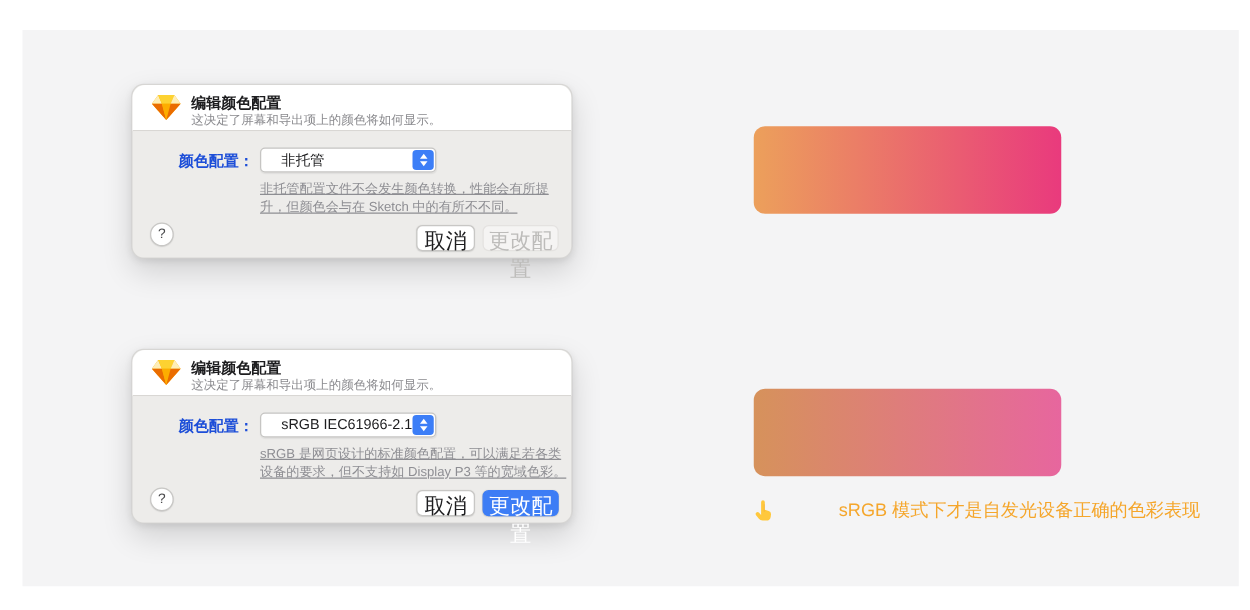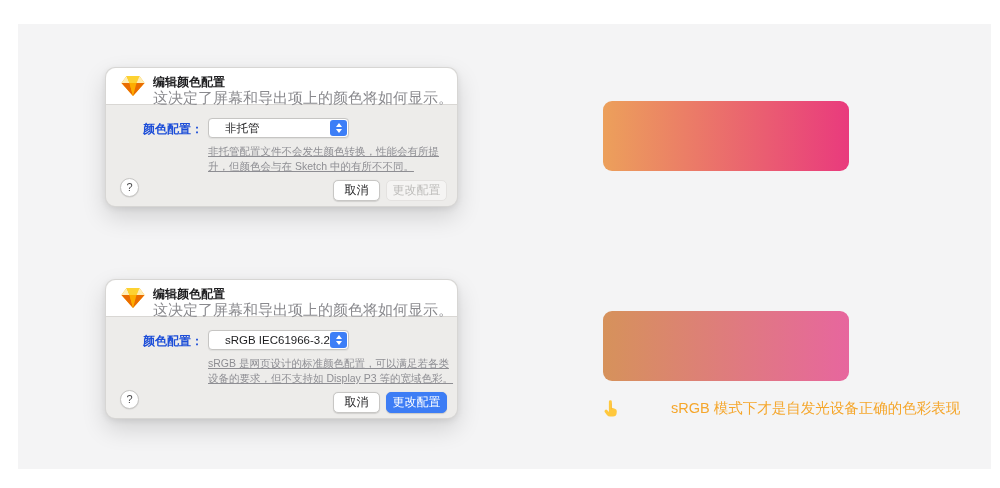--- a/index.html
+++ b/index.html
@@ -11,40 +11,40 @@
   
   .dialog { position:absolute; left:87px; width:353px; height:140px;
     border-radius:10px; background:#edecea; border:1px solid rgba(0,0,0,0.09);
     box-shadow:0 10px 24px rgba(0,0,0,0.14), 0 2px 6px rgba(0,0,0,0.08); }
   .dialog.d1 { top:43px; }
   .dialog.d2 { top:255px; }
   .dlg-header { position:absolute; left:0; top:0; width:100%; height:37px;
     background:#ffffff; border-bottom:1px solid #d9d7d4; border-radius:10px 10px 0 0; }
   .gem { position:absolute; left:15px; top:7px; width:24px; height:22px; }
   .dlg-title { position:absolute; left:47px; top:6px; font-size:12px; font-weight:bold; color:#1d1d1f; }
-  .dlg-subtitle { position:absolute; left:47px; top:21px; font-size:15px; color:#8a8a8e; }
+  .dlg-subtitle { position:absolute; left:47px; top:21px; font-size:10px; color:#8a8a8e; }
   .field-label { position:absolute; left:0px; top:53px; width:97px; text-align:right;
     font-size:12px; font-weight:bold; color:#1d4ed8; }
   .popup { position:absolute; left:102px; top:50px; width:141px; height:20px; background:#ffffff;
     border:1px solid #c6c5c3; border-radius:4px; display:flex; align-items:center;
     padding:0 24px 0 16px; cursor:default; box-shadow:0 0.5px 1px rgba(0,0,0,0.06); }
   .popup-value { font-size:11.5px; color:#1d1d1f; white-space:nowrap; }
   .stepper { position:absolute; right:1px; top:1px; width:17px; height:16px; background:#3c7ef7;
     border-radius:3px; display:flex; flex-direction:column; align-items:center; justify-content:center; gap:2px; }
   .tri-up { width:0; height:0; border-left:3.5px solid transparent; border-right:3.5px solid transparent;
     border-bottom:4px solid #fff; }
   .tri-down { width:0; height:0; border-left:3.5px solid transparent; border-right:3.5px solid transparent;
     border-top:4px solid #fff; }
   .help-text { position:absolute; left:102px; top:76px; width:246px; font-size:10.5px;
     line-height:1.45; color:#8e8e93;text-decoration:underline; }
   .help-btn { position:absolute; left:14px; top:110px; width:19px; height:19px; border-radius:50%;
     background:#ffffff; border:1px solid #c8c7c5; box-shadow:0 0.5px 1px rgba(0,0,0,0.12);
     font-size:11px; color:#4a4a4c; text-align:center; line-height:17px; cursor:pointer; }
   .btn-row { position:absolute; right:10px; top:112px; display:flex; gap:6px; }
-  .btn { height:21px; border-radius:5px; font-size:12px; text-align:center; cursor:pointer;
+  .btn { height:21px; border-radius:5px; font-size:17px; text-align:center; cursor:pointer;
     font-family:inherit; }
   .btn.cancel { width:47px; background:#ffffff; border:1px solid #c8c7c5; color:#1d1d1f;
     box-shadow:0 0.5px 1px rgba(0,0,0,0.12); }
   .btn.confirm { width:61px; background:#3d7df5; border:1px solid #3d7df5; color:#ffffff;
     box-shadow:0 0.5px 1px rgba(0,0,0,0.15); }
   .btn.confirm.disabled { background:#f5f4f3; border:1px solid #e4e2e0; color:#bdbcba;
     box-shadow:none; cursor:default; }
 
   
   .preview-heading { position:absolute; left:584px; font-size:17px; color:#38383a; white-space:nowrap; }
@@ -102,21 +102,21 @@
           <polygon points="18.5,1 23.5,8 15.5,8" fill="#FEEEB7"></polygon>
           <polygon points="0.5,8 8.5,8 12,21" fill="#EA6C00"></polygon>
           <polygon points="8.5,8 15.5,8 12,21" fill="#FDAD00"></polygon>
           <polygon points="15.5,8 23.5,8 12,21" fill="#EA6C00"></polygon>
         </svg>
         <div class="dlg-title">编辑颜色配置</div>
         <div class="dlg-subtitle">这决定了屏幕和导出项上的颜色将如何显示。</div>
       </div>
       <span class="field-label">颜色配置：</span>
       <div class="popup">
-        <span class="popup-value">sRGB IEC61966-3.2</span>
+        <span class="popup-value">sRGB IEC61966-2.1</span>
         <span class="stepper">
             <i class="tri-up"></i>
             <i class="tri-down"></i>
           </span>
       </div>
       <div class="help-text">sRGB 是网页设计的标准颜色配置，可以满足若各类设备的要求，但不支持如 Display P3 等的宽域色彩。</div>
       <button class="help-btn">?</button>
       <div class="btn-row">
         <button class="btn cancel">取消</button>
         <button class="btn confirm">更改配置</button>

